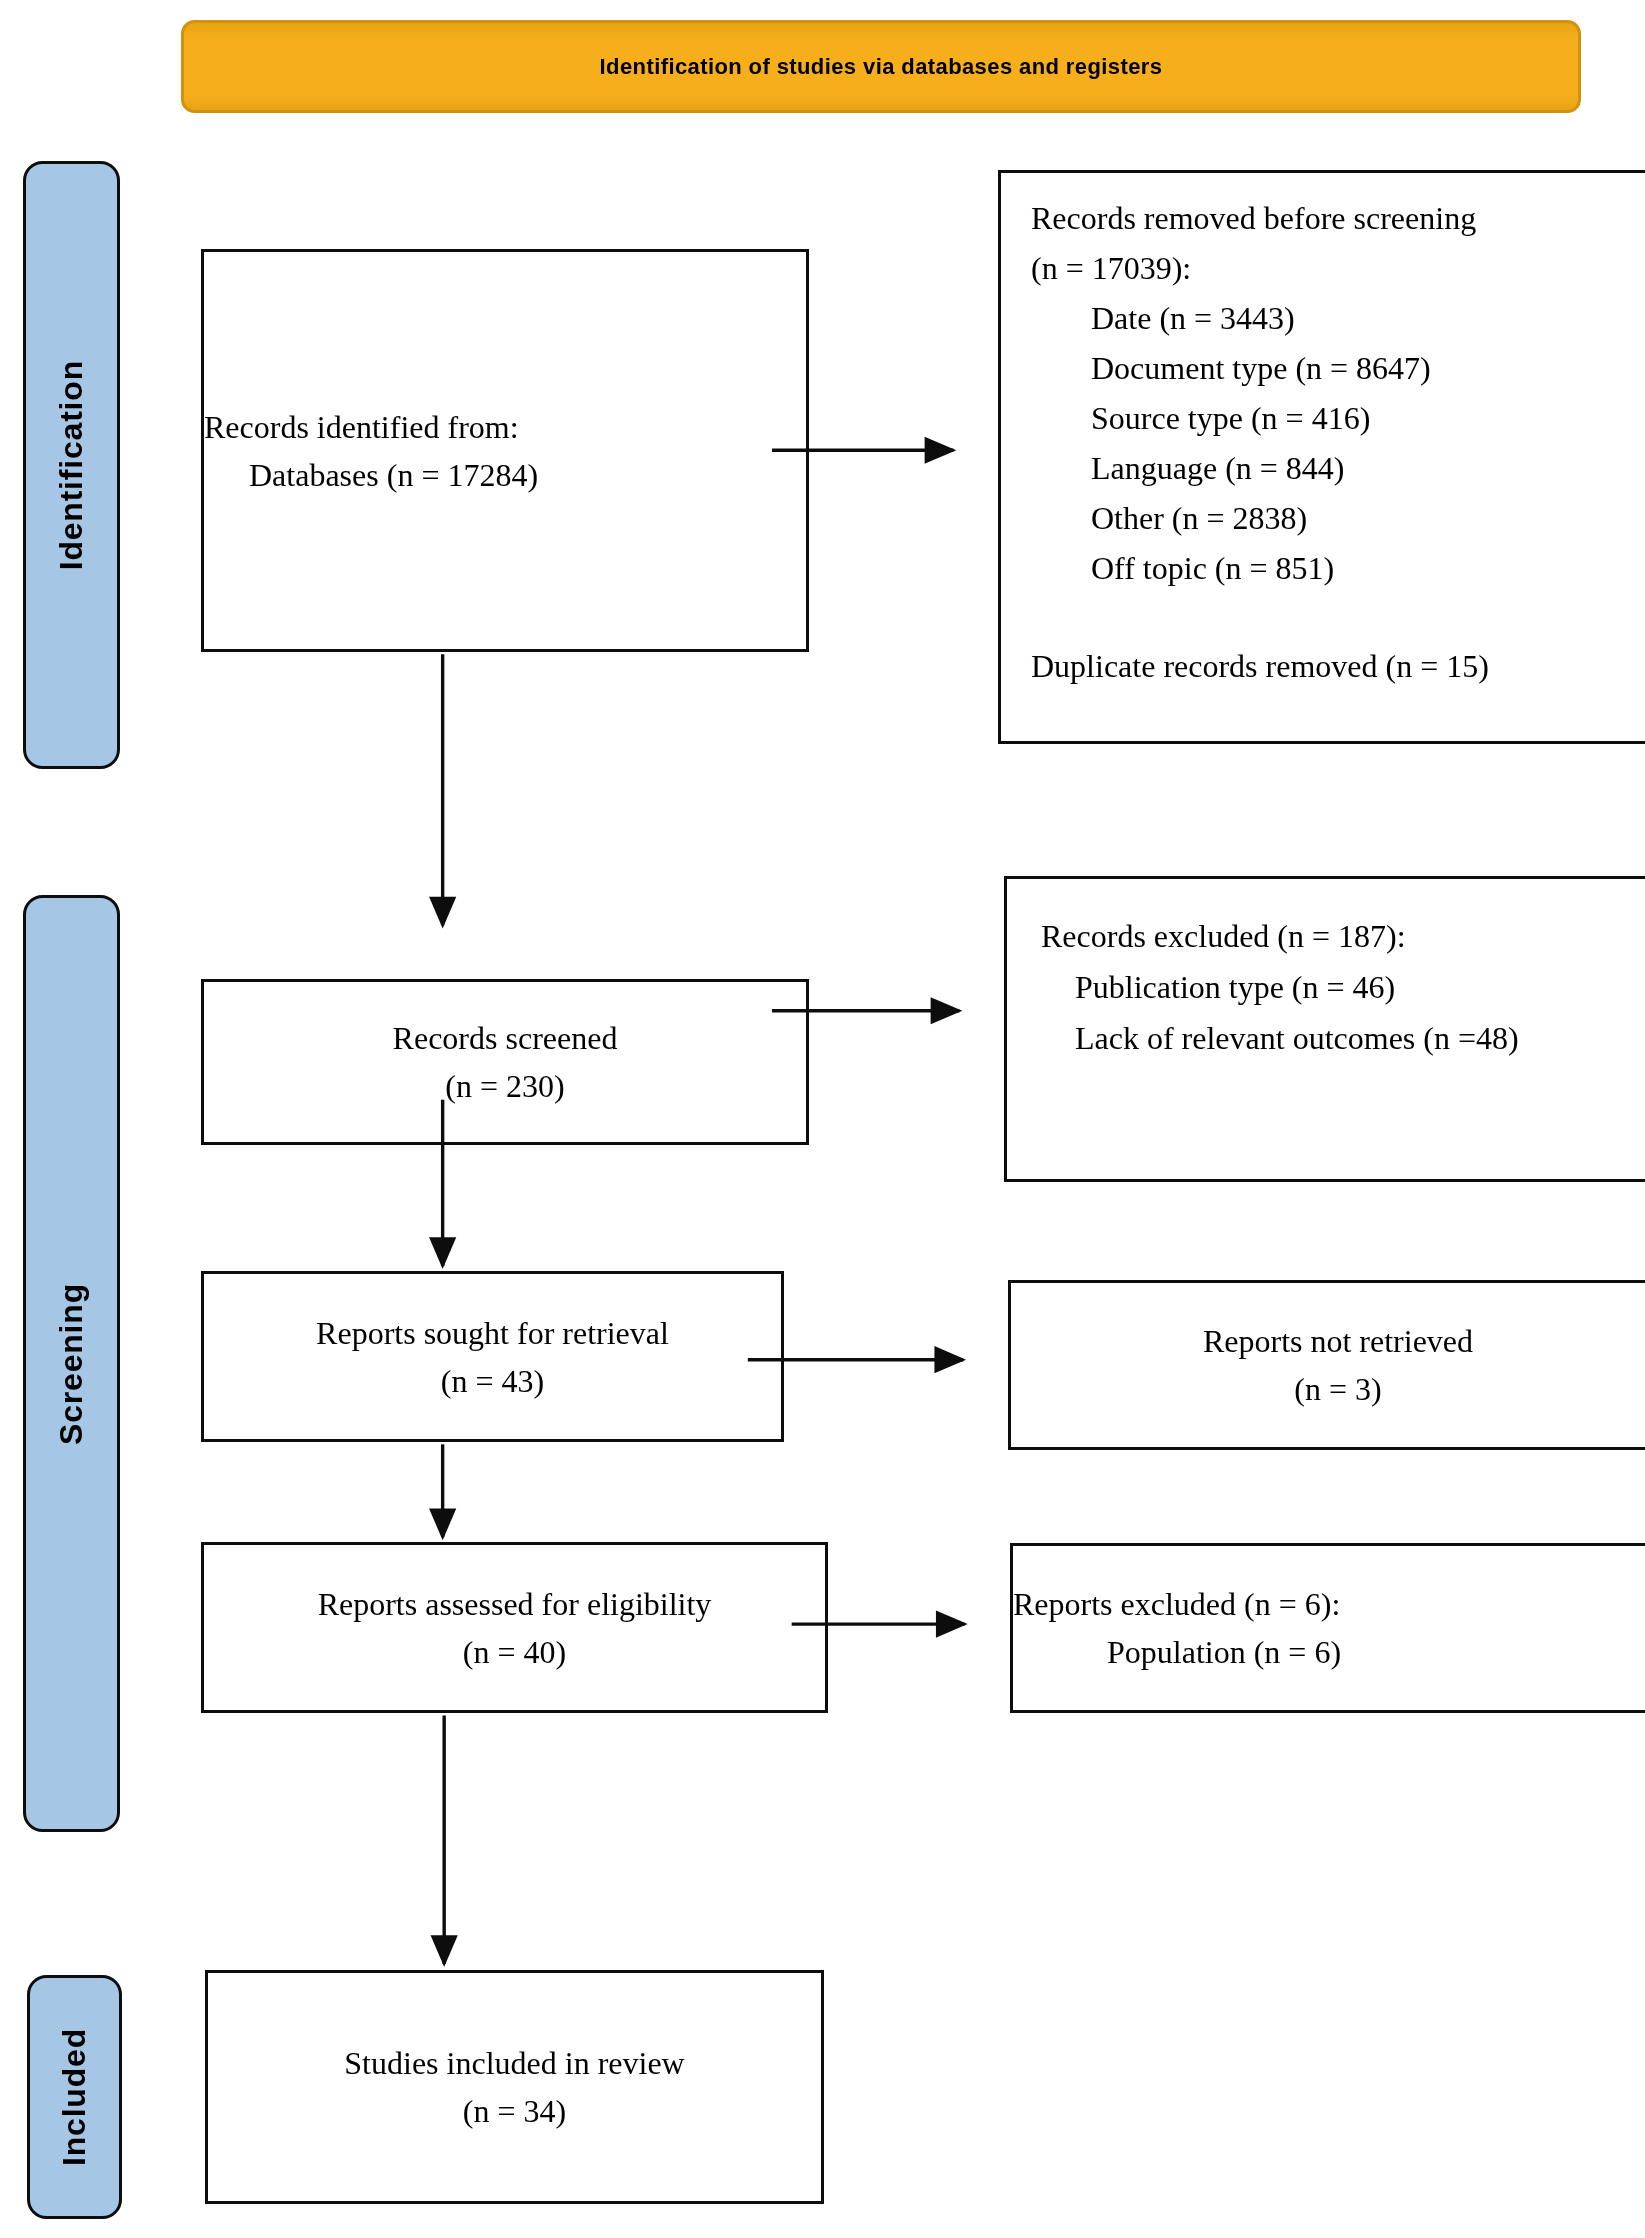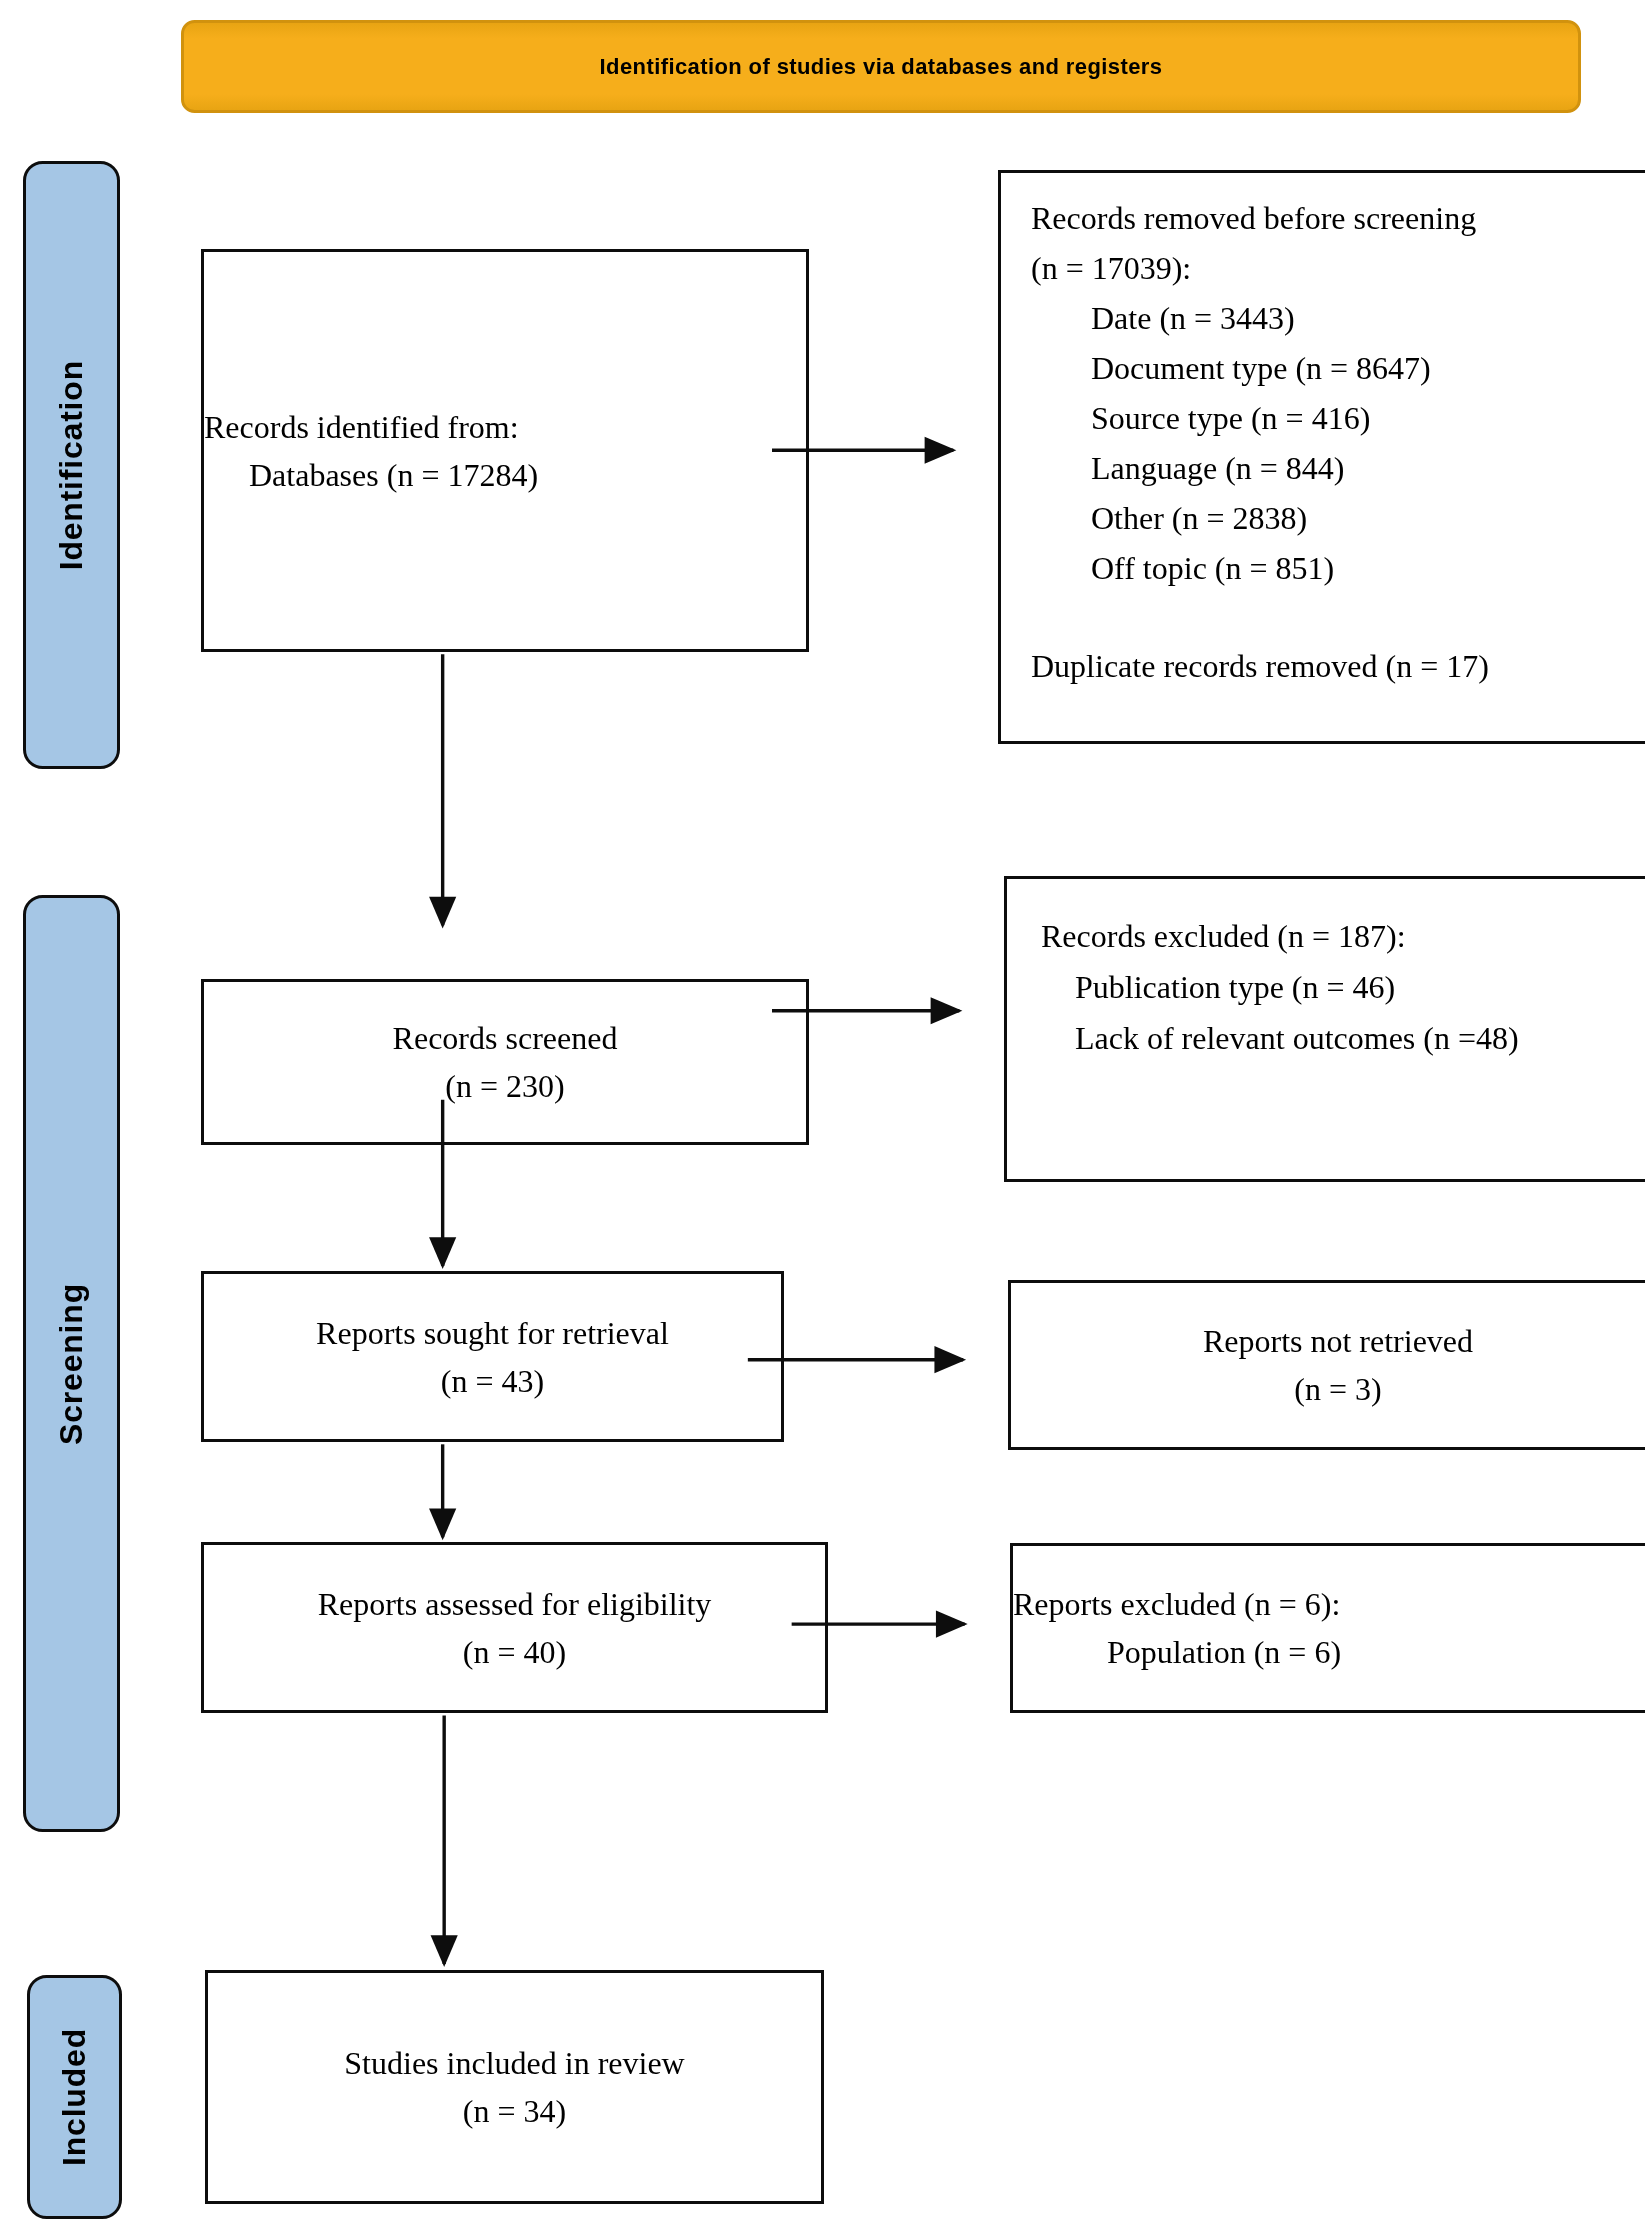--- a/index.html
+++ b/index.html
@@ -126,21 +126,21 @@
   <div class="box box-r1">
     <div>Records removed before screening</div>
     <div>(n = 17039):</div>
     <div class="ind-80">Date (n = 3443)</div>
     <div class="ind-80">Document type (n = 8647)</div>
     <div class="ind-80">Source type (n = 416)</div>
     <div class="ind-80">Language (n = 844)</div>
     <div class="ind-80">Other (n = 2838)</div>
     <div class="ind-80">Off topic (n = 851)</div>
     <div class="spacer"></div>
-    <div>Duplicate records removed (n = 17)</div>
+    <div>Duplicate records removed (n = 15)</div>
   </div>
 
   <div class="box box-r2">
     <div>Records excluded (n = 187):</div>
     <div class="ind-45">Publication type (n = 46)</div>
     <div class="ind-45">Lack of relevant outcomes (n =48)</div>
   </div>
 
   <div class="box box-r3 centered">
     <div>

